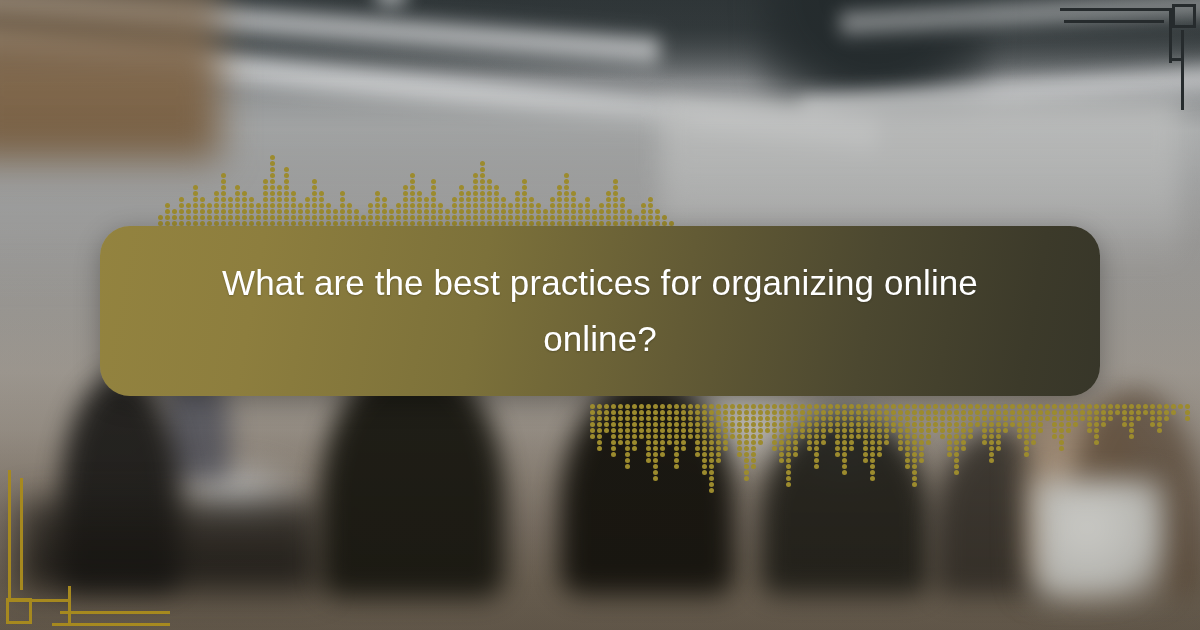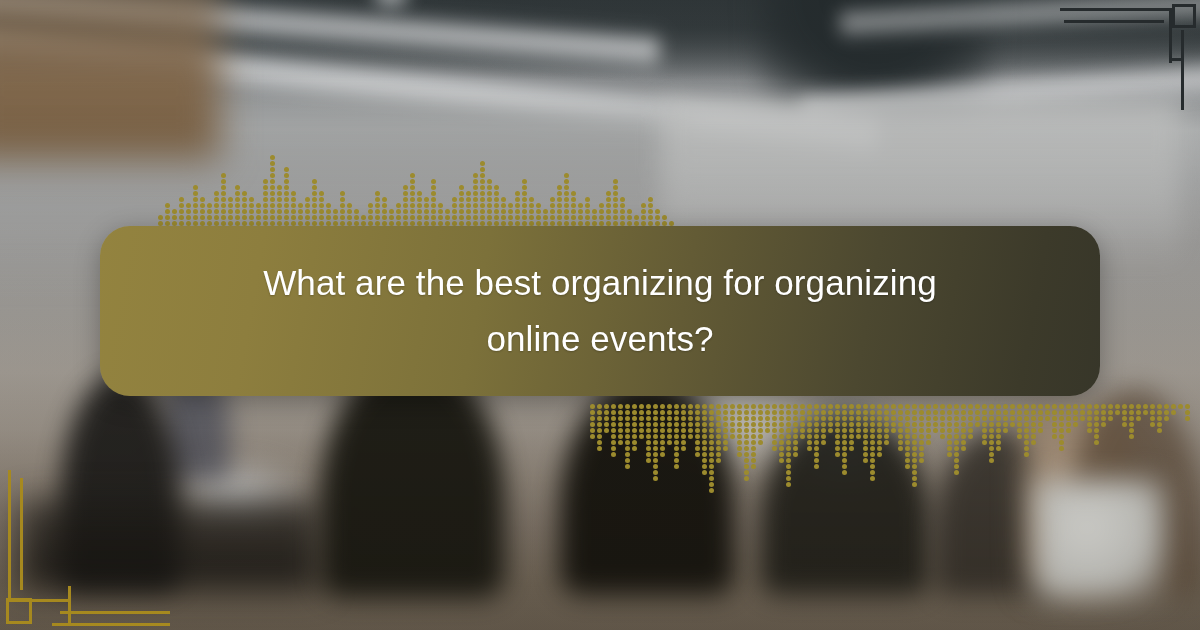--- a/index.html
+++ b/index.html
@@ -778,21 +778,21 @@
       <div class="wcol">
         <span class="wdot" style="background: rgb(156, 139, 46);"></span>
         <span class="wdot" style="background: rgb(156, 139, 46);"></span>
       </div>
       <div class="wcol">
         <span class="wdot" style="background: rgb(156, 139, 46);"></span>
       </div>
     </div>
 
   <div class="card">
-    <div class="card-title">What are the best organizing for organizing online events?</div>
+    <div class="card-title">What are the best practices for organizing online online?</div>
   </div>
 
   <div class="wave wave-bottom" id="wave-bottom">
       <div class="wcol">
         <span class="wdot" style="background: rgb(156, 139, 46);"></span>
         <span class="wdot" style="background: rgb(156, 139, 46);"></span>
         <span class="wdot" style="background: rgb(156, 139, 46);"></span>
         <span class="wdot" style="background: rgb(156, 139, 46);"></span>
         <span class="wdot" style="background: rgb(156, 139, 46);"></span>
         <span class="wdot" style="background: rgb(156, 139, 46);"></span>

